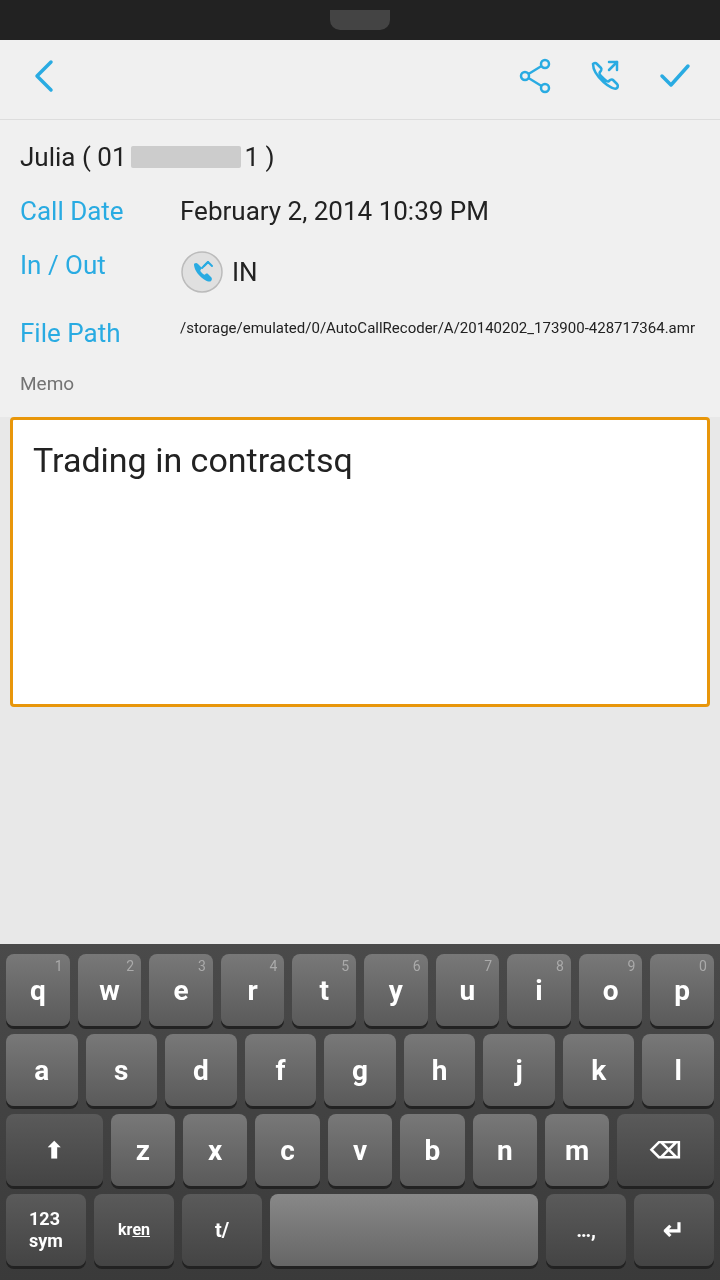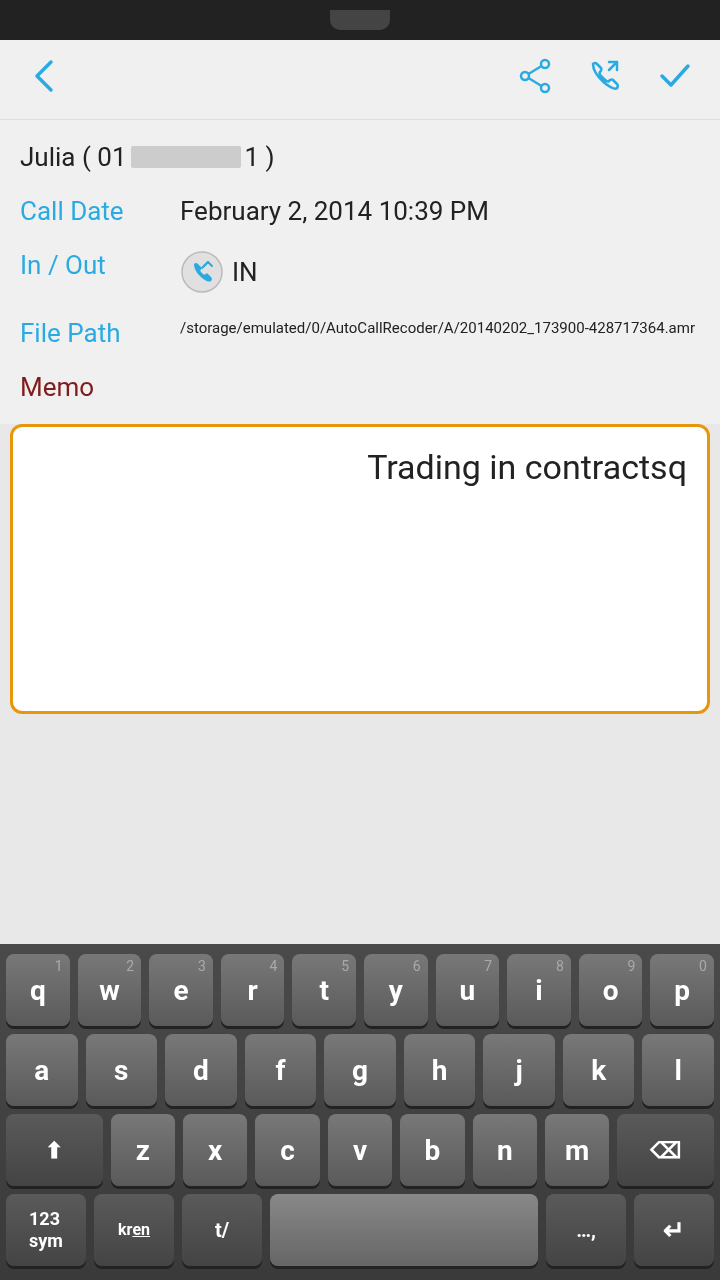--- a/index.html
+++ b/index.html
@@ -91,35 +91,34 @@
       margin: 0 4px;
       vertical-align: middle;
       border-radius: 2px;
     }
 
     
     .memo-label-row {
       padding: 12px 20px;
     }
     .memo-label {
-      color: #7f1d1d;
-      font-size: 26px;
+      color: #737373;
+      font-size: 19px;
     }
 
     
     .memo-area {
       margin: 0 10px;
       background: #fff;
       border: 3px solid #e8960a;
-      border-radius: 12px;
+      border-radius: 4px;
       min-height: 290px;
       padding: 20px;
       font-size: 34px;
       color: #222;
-      text-align: right;
     }
 
     
     .keyboard-bg {
       position: absolute;
       bottom: 0;
       left: 0;
       width: 720px;
       background: linear-gradient(to bottom, #4a4a4a, #3a3a3a);
       padding: 10px 6px 6px 6px;

